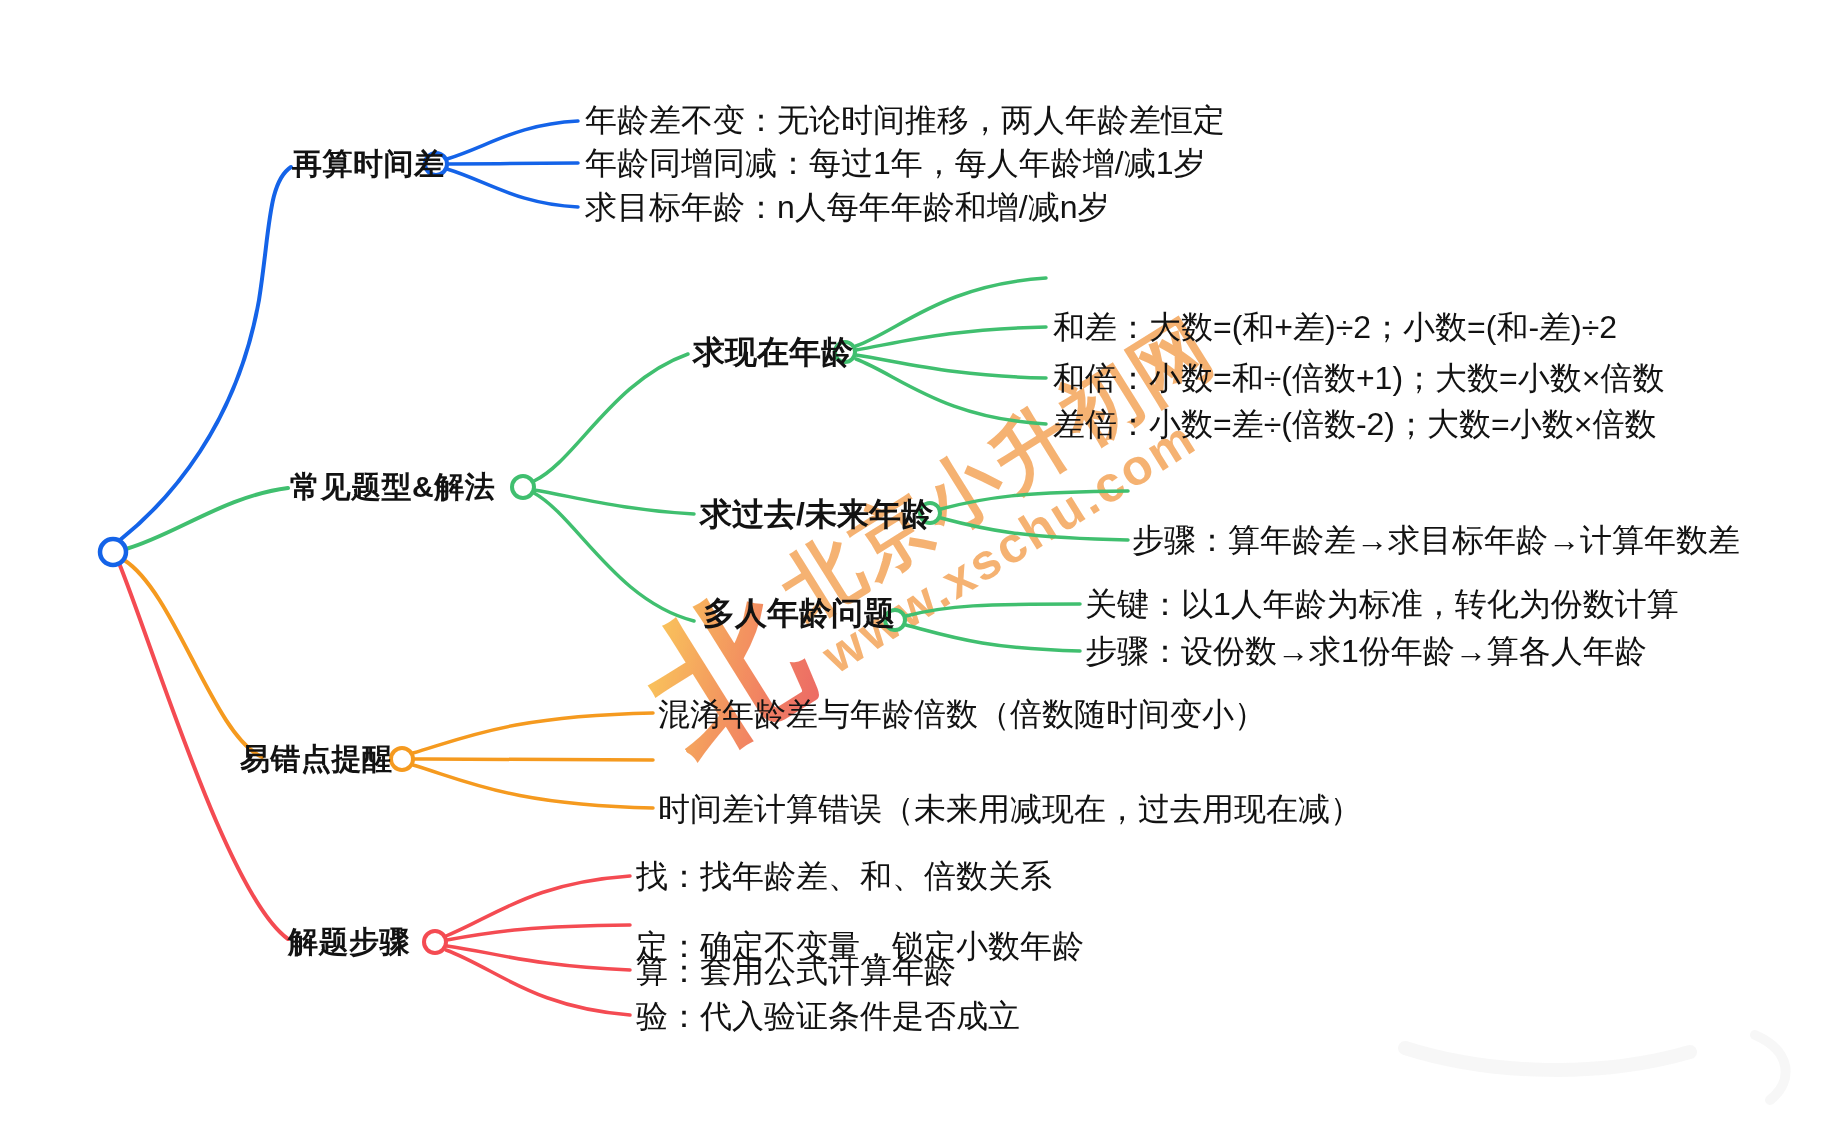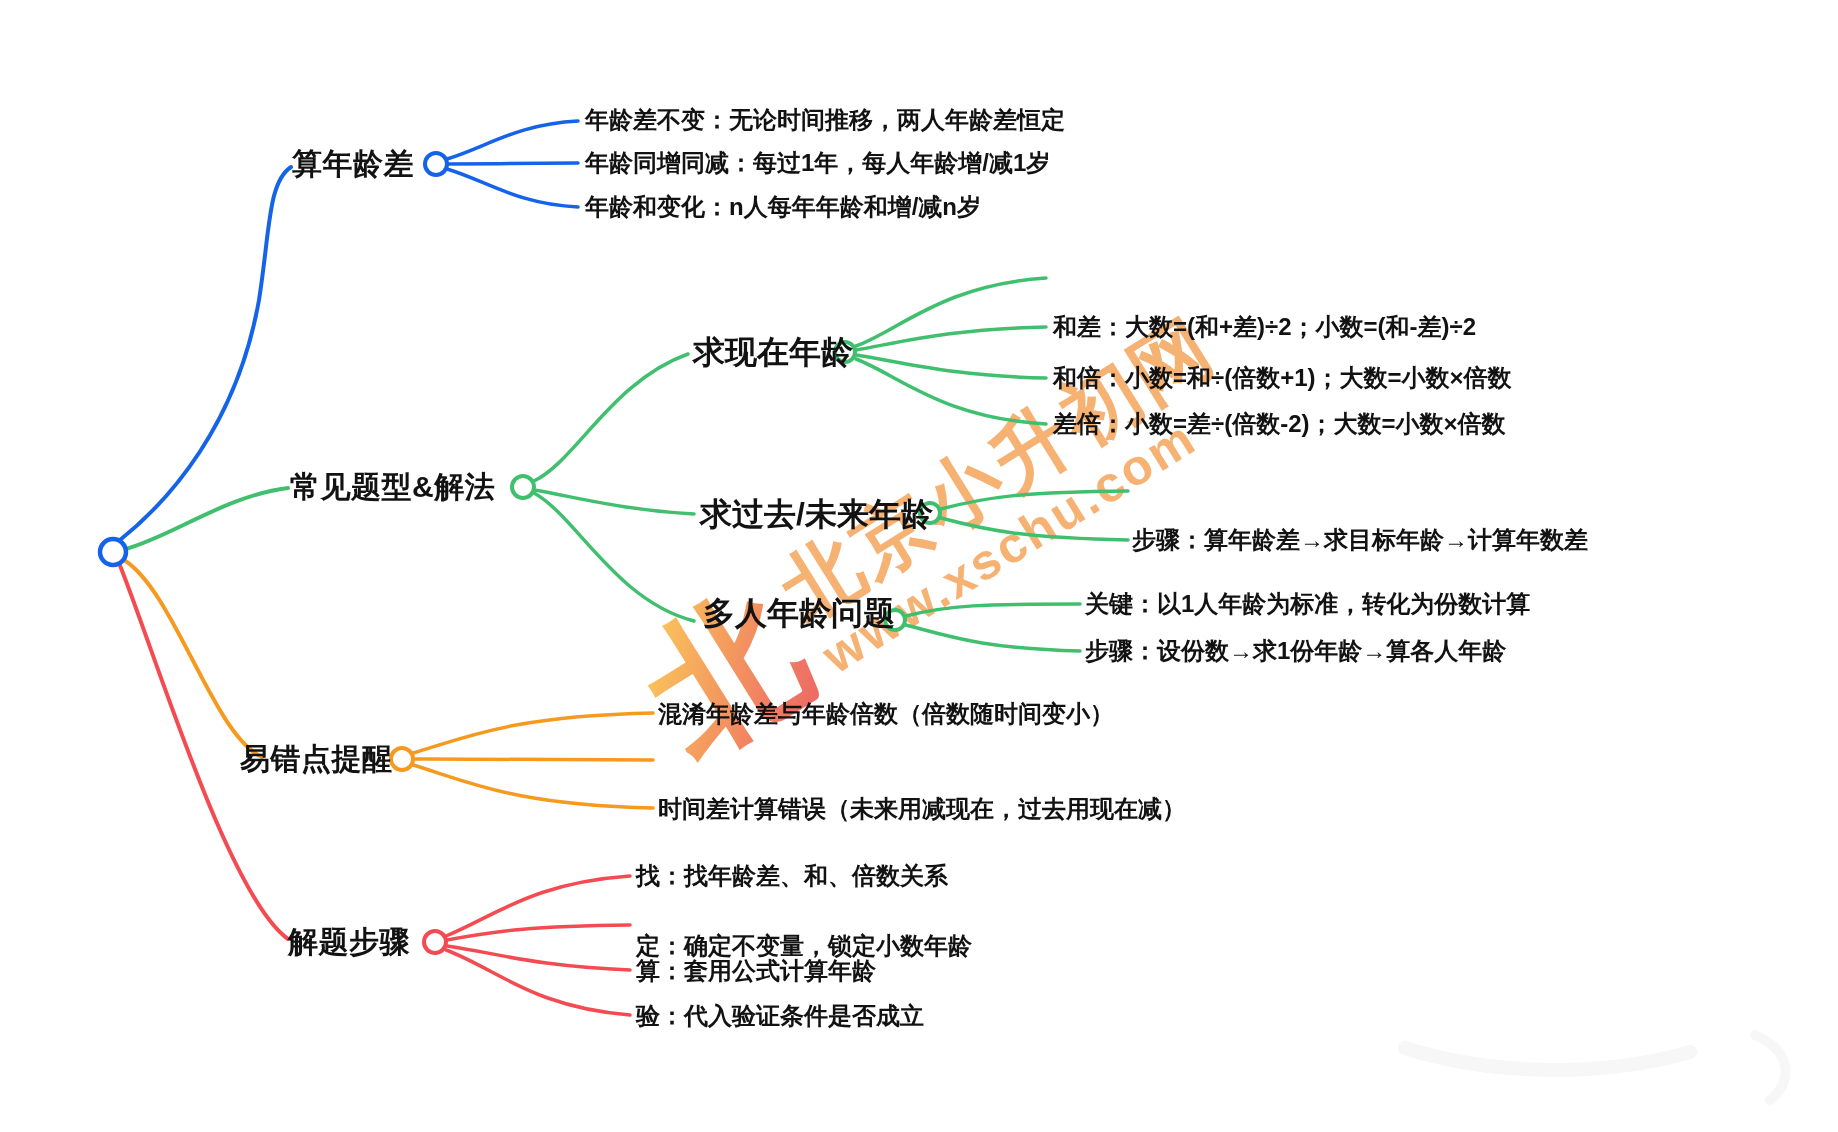--- a/index.html
+++ b/index.html
@@ -2,21 +2,21 @@
 <html><head>
 <meta charset="utf-8">
 <style>
   html,body{margin:0;padding:0;background:#fff;}
   body{font-family:"Liberation Sans","DejaVu Sans",sans-serif;}
   .canvas{position:relative;width:1838px;height:1132px;background:#ffffff;overflow:hidden;}
   .layer-svg{position:absolute;left:0;top:0;z-index:2;}
   .txt{position:absolute;z-index:3;color:#121212;white-space:nowrap;}
   .topic{font-size:30px;font-weight:700;line-height:40px;letter-spacing:0.5px;}
   .sub{font-size:32px;font-weight:700;line-height:38px;}
-  .leaf{font-size:24px;font-weight:700;line-height:38px;}
+  .leaf{font-size:32px;font-weight:400;line-height:38px;}
   .watermark{position:absolute;left:612px;top:408px;width:660px;height:260px;z-index:1;
     transform:rotate(-32deg);display:flex;align-items:center;gap:18px;pointer-events:none;}
   .wm-logo{font-size:150px;font-weight:700;line-height:150px;
     background:linear-gradient(135deg,#f8b83f 15%,#ef6b47 70%,#e94e4b 100%);
     -webkit-background-clip:text;background-clip:text;color:transparent;opacity:0.85;}
   .wm-col{display:flex;flex-direction:column;align-items:flex-start;}
   .wm-line1{font-size:78px;font-weight:700;line-height:86px;color:rgba(244,167,95,0.88);letter-spacing:4px;}
   .wm-line2{font-size:50px;font-weight:700;line-height:58px;color:rgba(244,167,95,0.88);letter-spacing:3px;}
 </style>
 </head>
@@ -82,28 +82,28 @@
       <circle cx="436" cy="164" r="11" stroke-width="4" stroke="#1463E8"></circle>
       <circle cx="523" cy="487" r="11" stroke-width="4" stroke="#40BF6F"></circle>
       <circle cx="845" cy="352" r="10" stroke-width="4" stroke="#40BF6F"></circle>
       <circle cx="930" cy="513" r="10" stroke-width="4" stroke="#40BF6F"></circle>
       <circle cx="895" cy="620" r="10" stroke-width="4" stroke="#40BF6F"></circle>
       <circle cx="402" cy="759" r="11" stroke-width="4" stroke="#F59A1F"></circle>
       <circle cx="435" cy="942" r="11" stroke-width="4" stroke="#F44B52"></circle>
     </g>
   </svg>
 
-  <div class="txt topic" style="left:292px;top:144px;">算年龄差</div>
+  <div class="txt topic" style="left:292px;top:144px;">再算时间差</div>
   <div class="txt topic" style="left:290px;top:467px;">常见题型&amp;解法</div>
   <div class="txt topic" style="left:240px;top:739px;">易错点提醒</div>
   <div class="txt topic" style="left:288px;top:922px;">解题步骤</div>
 
   <div class="txt leaf" style="left:585px;top:101px;">年龄差不变：无论时间推移，两人年龄差恒定</div>
   <div class="txt leaf" style="left:585px;top:144px;">年龄同增同减：每过1年，每人年龄增/减1岁</div>
-  <div class="txt leaf" style="left:585px;top:188px;">年龄和变化：n人每年年龄和增/减n岁</div>
+  <div class="txt leaf" style="left:585px;top:188px;">求目标年龄：n人每年年龄和增/减n岁</div>
 
   <div class="txt sub" style="left:693px;top:333px;">求现在年龄</div>
   <div class="txt leaf" style="left:1053px;top:308px;">和差：大数=(和+差)÷2；小数=(和-差)÷2</div>
   <div class="txt leaf" style="left:1053px;top:359px;">和倍：小数=和÷(倍数+1)；大数=小数×倍数</div>
   <div class="txt leaf" style="left:1053px;top:405px;">差倍：小数=差÷(倍数-2)；大数=小数×倍数</div>
 
   <div class="txt sub" style="left:700px;top:495px;">求过去/未来年龄</div>
   <div class="txt leaf" style="left:1132px;top:521px;">步骤：算年龄差→求目标年龄→计算年数差</div>
 
   <div class="txt sub" style="left:703px;top:594px;">多人年龄问题</div>

